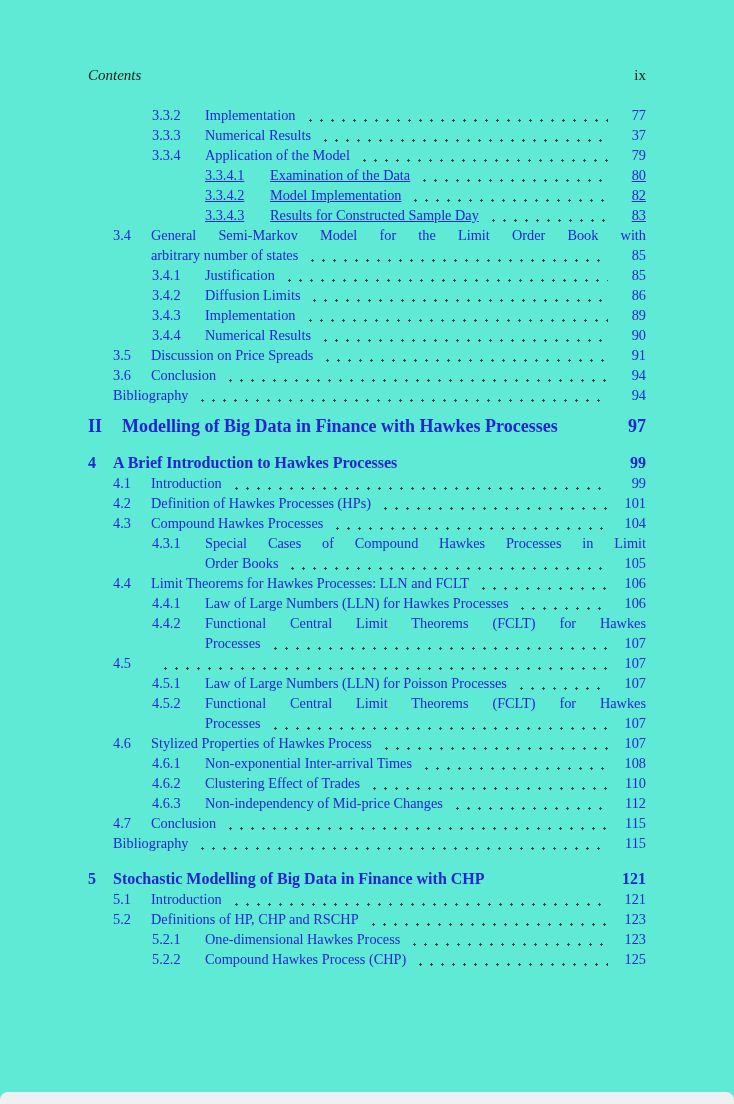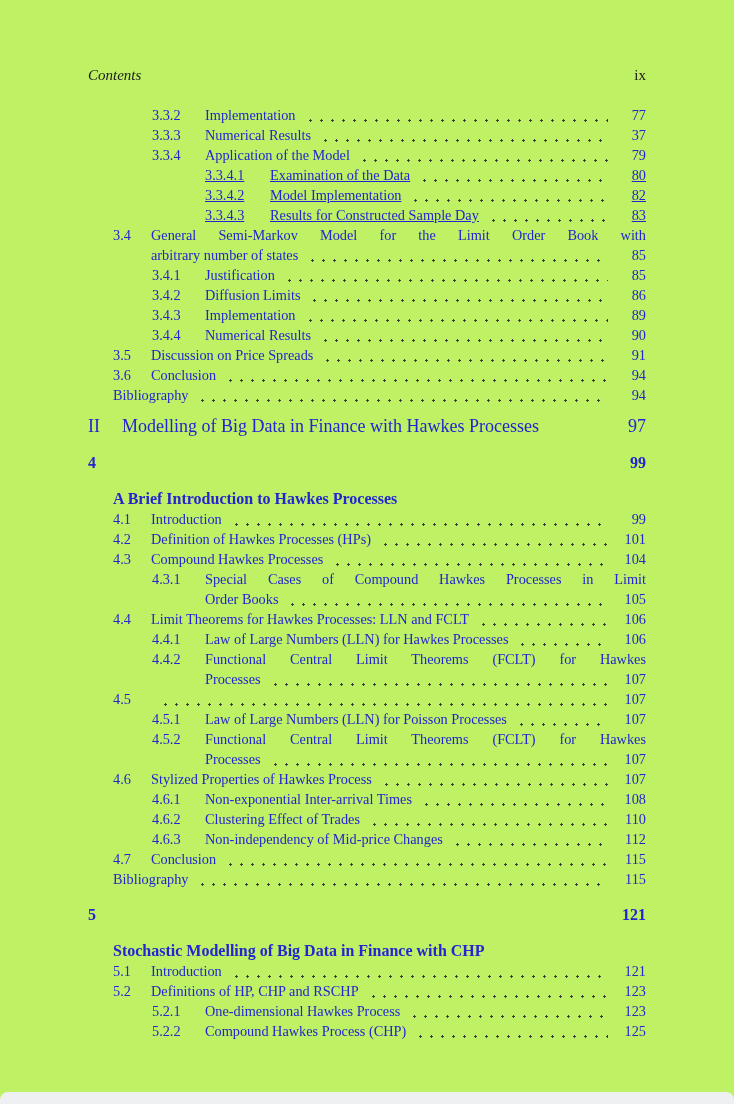--- a/index.html
+++ b/index.html
@@ -5,21 +5,21 @@
   :root{
     --link:#2424d0;
     --dots:#3d3d3d;
     --ink:#1a1a1a;
     --edge:#eff0f2;
   }
   html,body{margin:0;padding:0;background:#ffffff;}
   .page{
     position:relative;
     width:734px;height:1104px;
-    background:#bef264;
+    background:#5eead4;
     font-family:"Liberation Serif","DejaVu Serif",serif;
     color:var(--ink);
     overflow:hidden;
     box-sizing:border-box;
   }
   .inner{padding:66px 88px 0 88px;}
   .running-header{
     display:flex;justify-content:space-between;align-items:baseline;
     font-size:15px;line-height:18px;color:var(--ink);
     margin-bottom:21px;
@@ -45,33 +45,33 @@
   .l1{padding-left:25px;}  .l1 .num{width:38px;}
   .l2{padding-left:64px;}  .l2 .num{width:53px;}
   .l3{padding-left:117px;text-decoration:underline;} .l3 .num{width:65px;}
   .lb{padding-left:25px;}
   .just{display:block;text-align:justify;text-align-last:justify;}
   .just .num{display:inline-block;}
   .cont1{padding-left:63px;}
   .cont2{padding-left:117px;}
   .part-row{
     display:flex;margin-top:11px;
-    font-size:18px;font-weight:normal;line-height:21px;
+    font-size:18px;font-weight:bold;line-height:21px;
     color:var(--link);
   }
   .part-num{flex:0 0 34px;}
   .part-title{flex:1 1 auto;padding-right:26px;}
   .part-page{flex:0 0 34px;align-self:flex-end;text-align:right;}
   .chap-row{
     display:flex;margin-top:16px;
     font-size:16px;font-weight:bold;line-height:20px;
     color:var(--link);
   }
   .chap-num{flex:0 0 25px;}
-  .chap-title{flex:1 1 auto;margin-top:36px;}
+  .chap-title{flex:1 1 auto;}
   .chap-page{flex:0 0 34px;text-align:right;}
   .bottom-edge{
     position:absolute;left:0;right:0;bottom:0;height:12px;
     background:var(--edge);
     border-radius:8px 8px 0 0;
   }
 </style>
 </head>
 <body>
 

